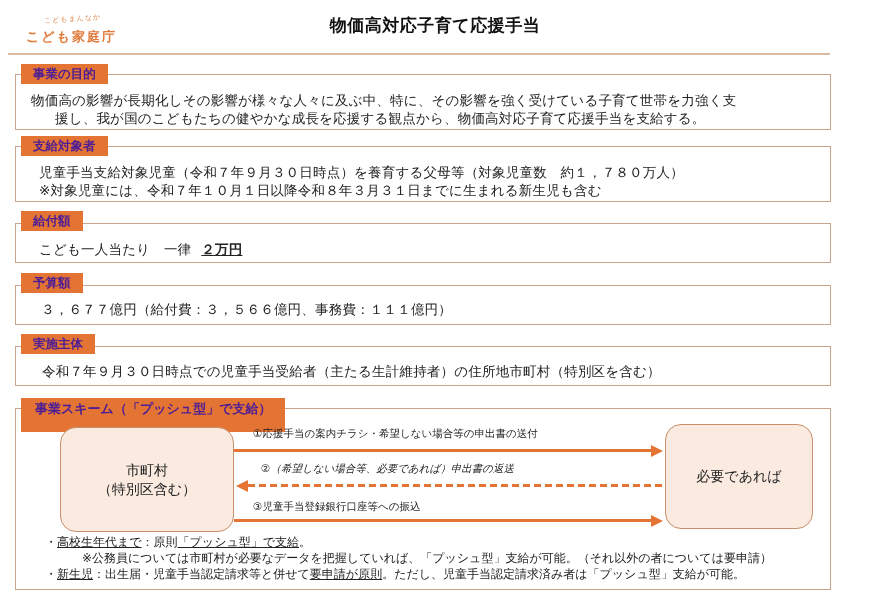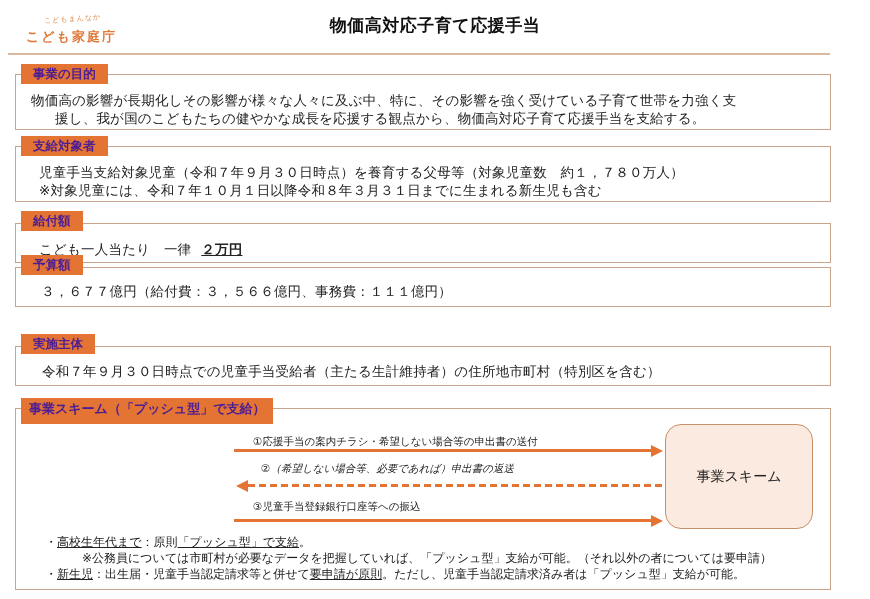--- a/index.html
+++ b/index.html
@@ -57,42 +57,46 @@
 </div>
 
 <div class="section" style="top:211px; height:52px;">
   <div class="section-box" style="top:12px; height:40px;"></div>
   <div class="section-label">給付額</div>
   <div class="section-text" style="top:29px; left:24px;">
     <span>こども一人当たり　一律</span><span class="amount">２万円</span>
   </div>
 </div>
 
-<div class="section" style="top:255px; height:52px;padding-left:32px;">
+<div class="section" style="top:273px; height:52px;padding-left:32px;">
   <div class="section-box" style="top:12px; height:40px;"></div>
   <div class="section-label">予算額</div>
   <div class="section-text" style="top:27px; left:26px;">３，６７７億円（給付費：３，５６６億円、事務費：１１１億円）</div>
 </div>
 
 <div class="section" style="top:334px; height:52px;padding-left:14px;">
   <div class="section-box" style="top:12px; height:40px;"></div>
   <div class="section-label">実施主体</div>
   <div class="section-text" style="top:28px; left:27px;">令和７年９月３０日時点での児童手当受給者（主たる生計維持者）の住所地市町村（特別区を含む）</div>
 </div>
 
 <div class="section" style="top:398px; height:192px;">
   <div class="section-box" style="top:10px; height:182px;"></div>
-  <div class="section-label" style="font-size:13px; padding:0 8px; height:26px; line-height:21px;">事業スキーム（「プッシュ型」で支給）</div>
+  <div class="section-label" style="font-size:13px; padding:0 14px; height:34px; line-height:21px;">事業スキーム（「プッシュ型」で支給）</div>
 
+  <div class="node" style="left:45px; top:29px; width:174px; height:105px;">
+    <span>市町村</span>
+    <span>（特別区含む）</span>
+  </div>
 
   <div class="node" style="left:650px; top:26px; width:148px; height:105px;">
-    <span>事業スキーム</span>
+    <span>必要であれば</span>
   </div>
 
-  <div class="flow-label" style="left:238px; top:29px;margin-top:8px;">①応援手当の案内チラシ・希望しない場合等の申出書の送付</div>
+  <div class="flow-label" style="left:238px; top:29px;">①応援手当の案内チラシ・希望しない場合等の申出書の送付</div>
   <div class="arrow solid" style="left:219px; top:51px; width:420px;"></div>
   <div class="arrow-head-right" style="left:636px; top:46.5px;"></div>
 
   <div class="flow-label" style="left:246px; top:64px;font-style:italic;">②（希望しない場合等、必要であれば）申出書の返送</div>
   <div class="arrow-head-left" style="left:221px; top:81.5px;"></div>
   <div class="arrow dashed" style="left:233px; top:86px; width:417px;"></div>
 
   <div class="flow-label" style="left:238px; top:102px;">③児童手当登録銀行口座等への振込</div>
   <div class="arrow solid" style="left:219px; top:121px; width:420px;"></div>
   <div class="arrow-head-right" style="left:636px; top:116.5px;"></div>

